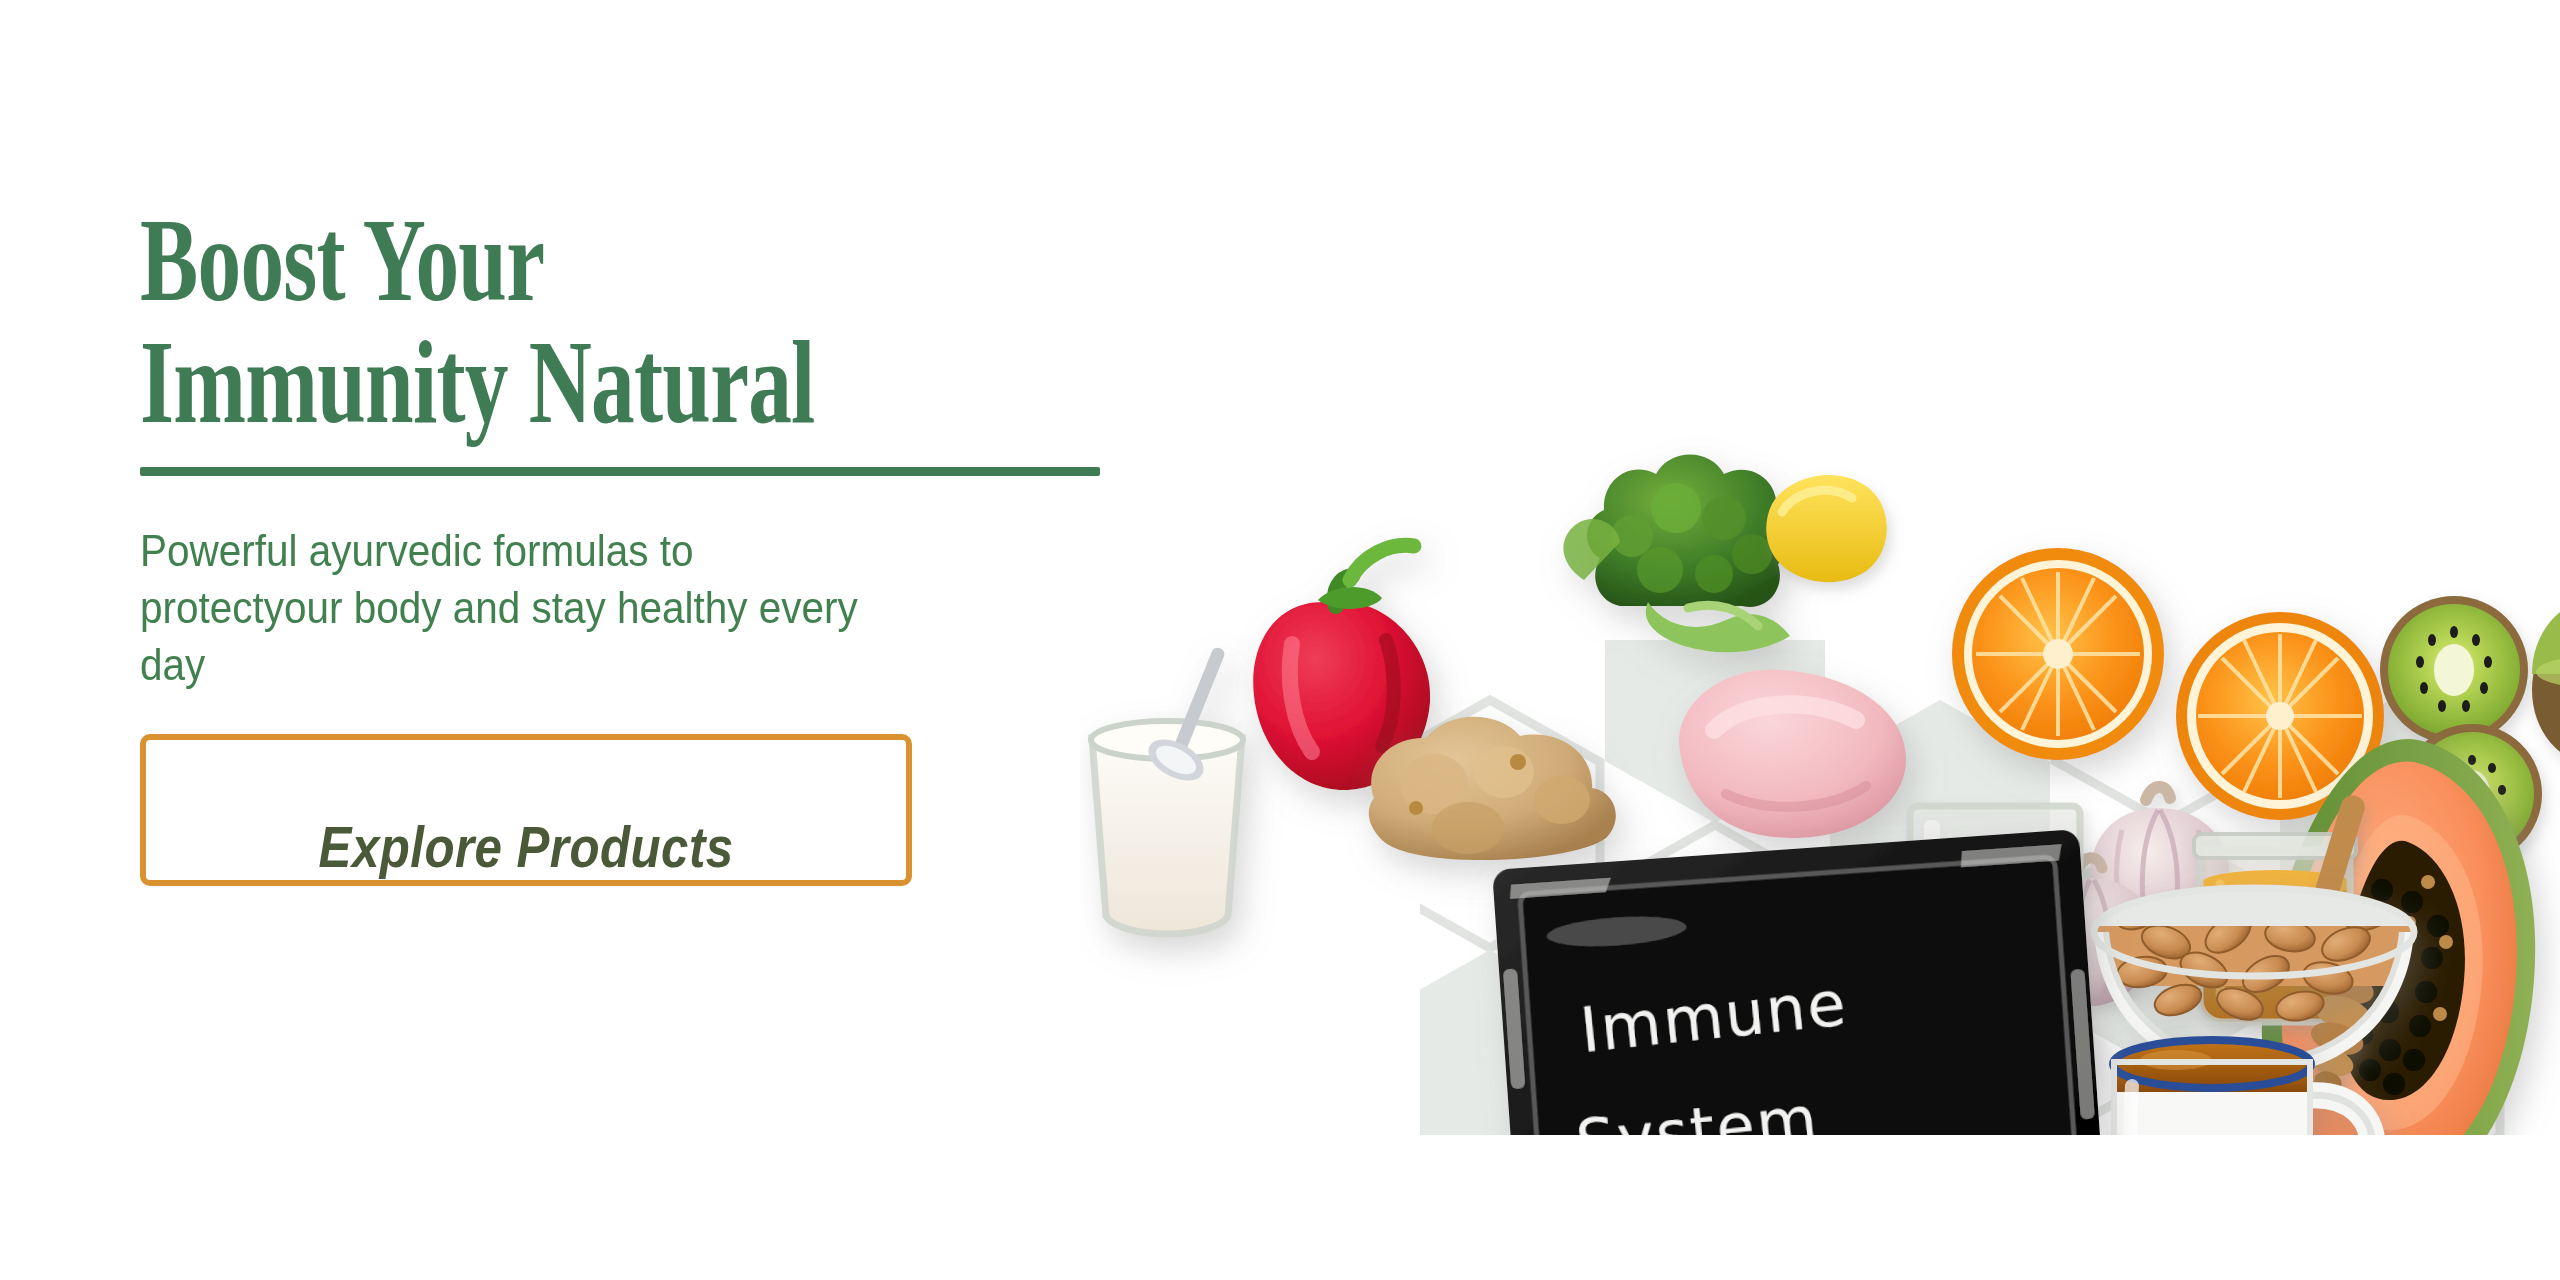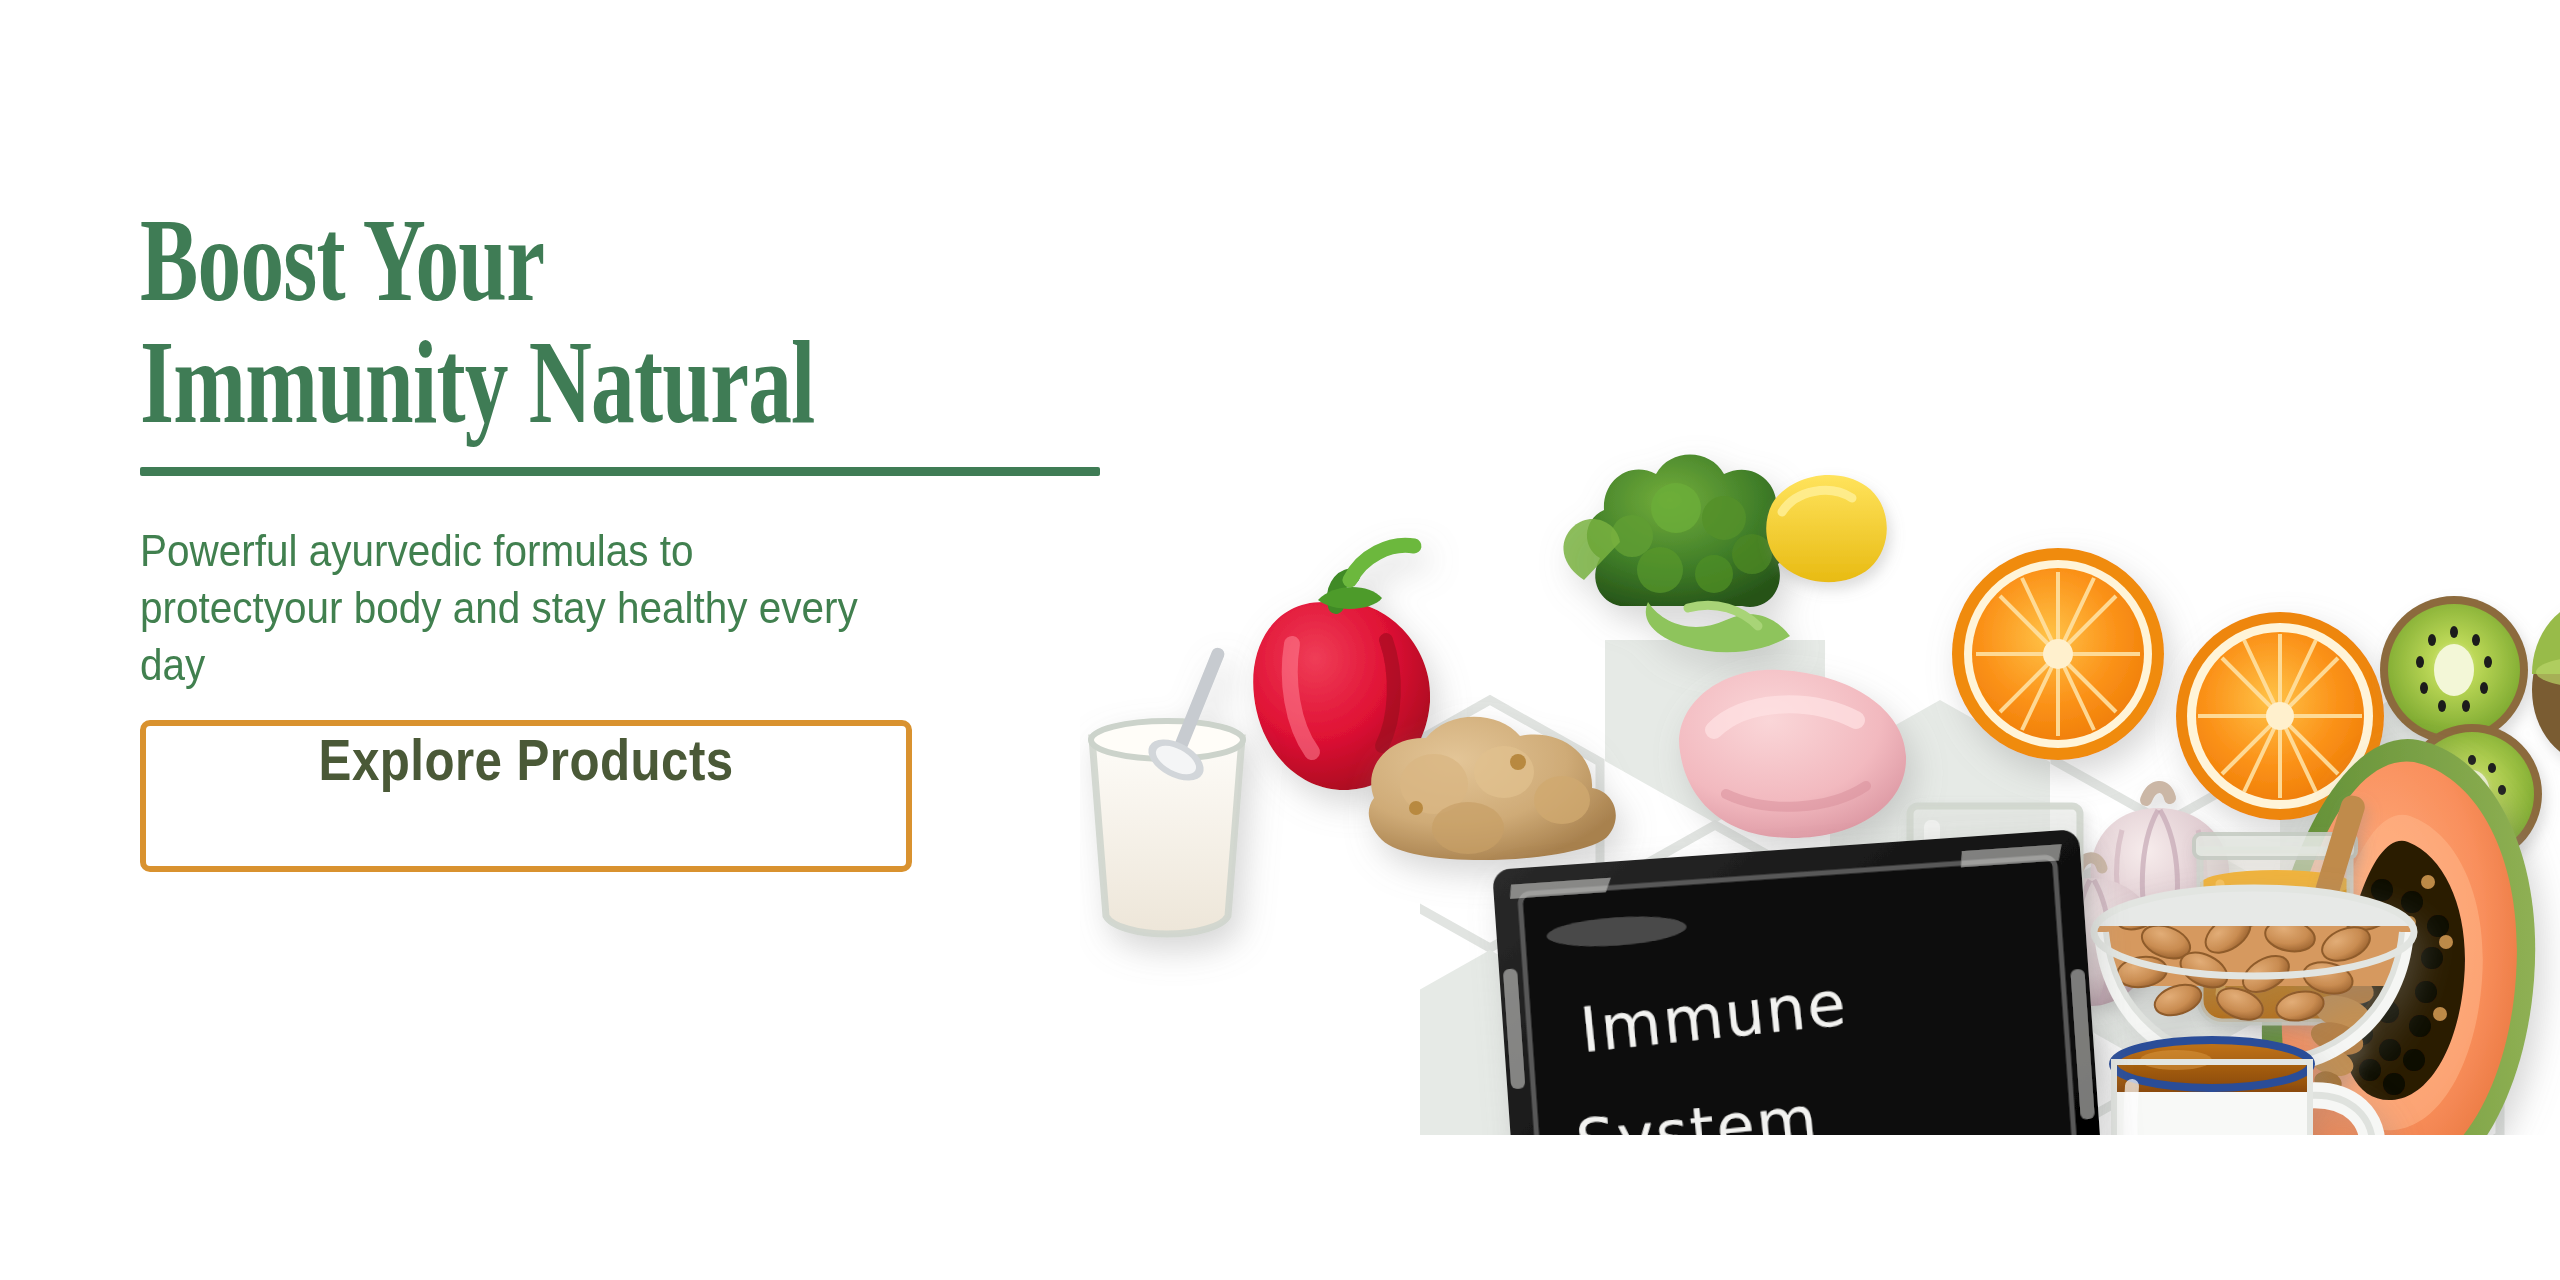--- a/index.html
+++ b/index.html
@@ -59,30 +59,31 @@
     font-family:"Liberation Sans", sans-serif;
     color:#41804f;
     font-size:44px;
     line-height:1.30;
     width:820px;
     transform:scaleX(0.92);
     transform-origin:left top;
   }
 
   .cta {
-    margin-top:26px;
+    margin-top:40px;
     display:inline-flex;
-    align-items:flex-start;
+    align-items:flex-end;
     justify-content:center;
     width:772px;
     height:152px;
     border:6px solid #d9922f;
     border-radius:10px;
     background:transparent;
     cursor:pointer;
+    font-style:italic;
   }
   .cta-label {
     font-family:"Liberation Sans", sans-serif;
     font-weight:700;
     font-size:58px;
     letter-spacing:0.5px;
     color:#4a5937;
     transform:scaleX(0.85);
   }
 

